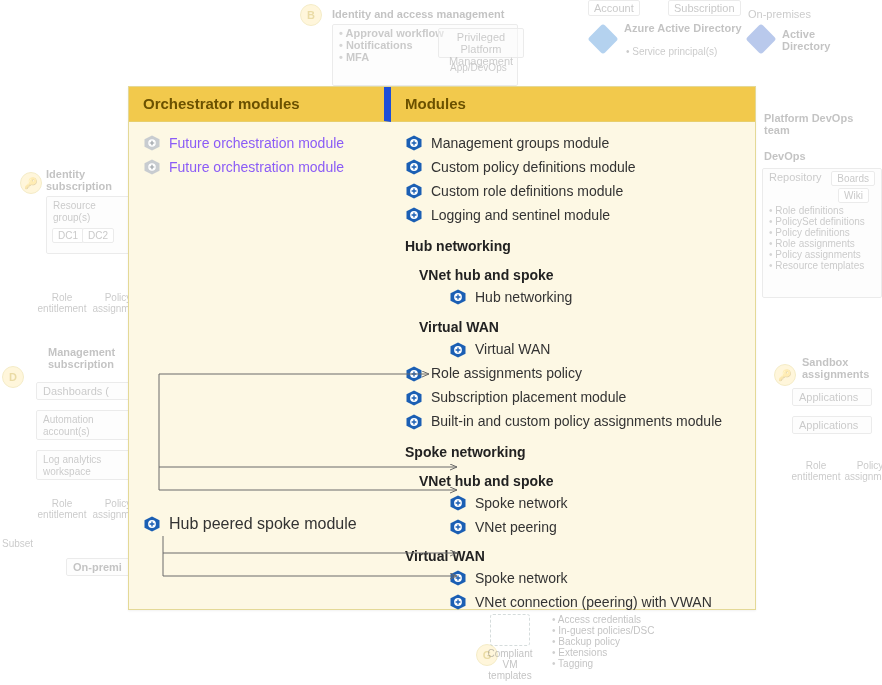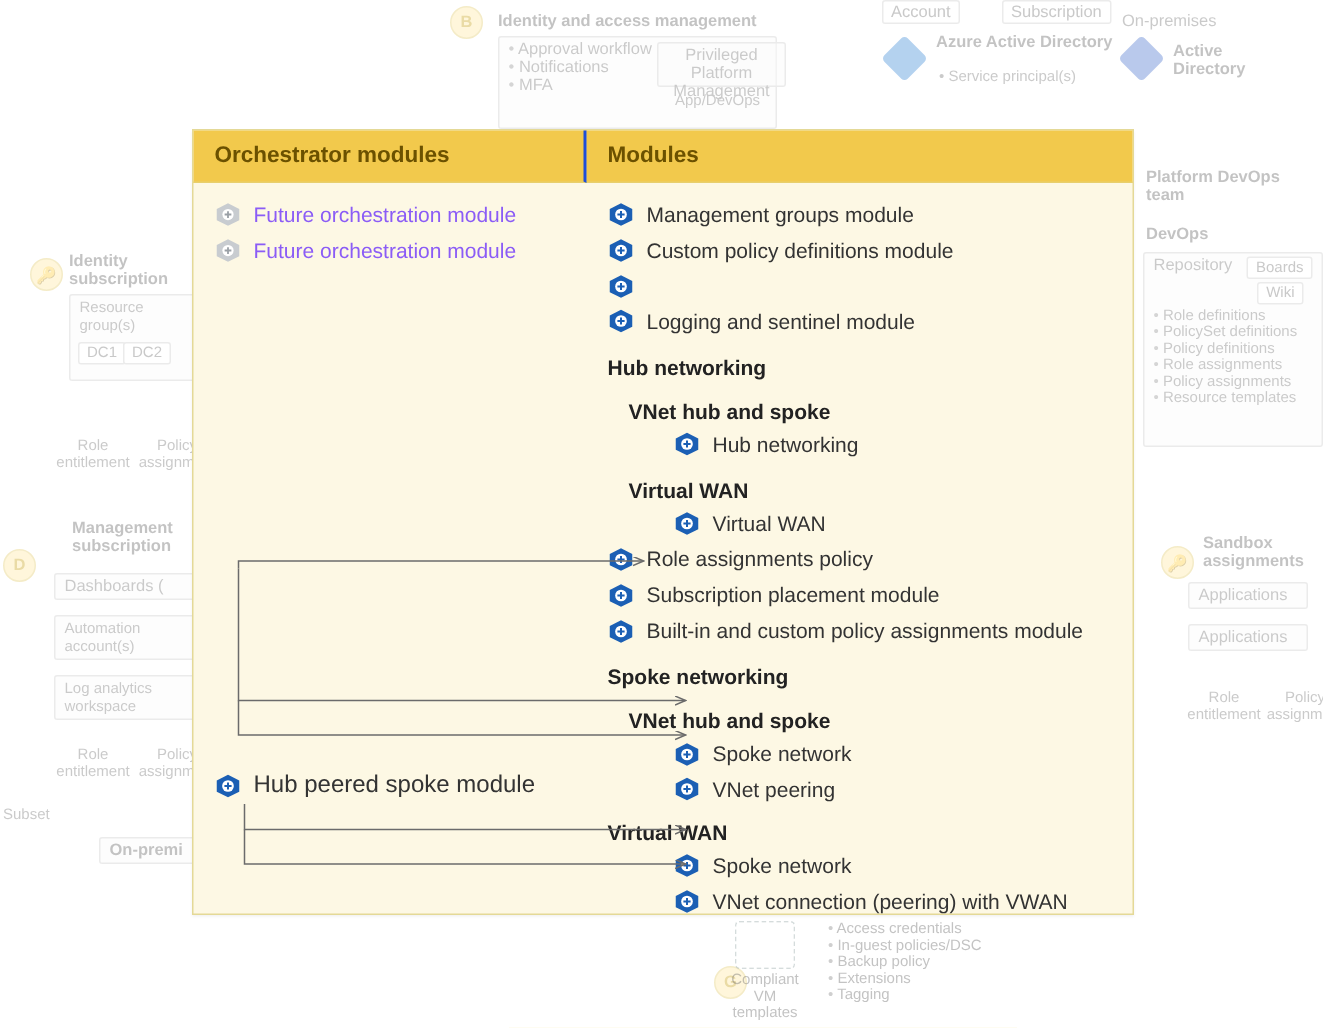--- a/index.html
+++ b/index.html
@@ -61,21 +61,21 @@
   .col.left { width: 262px; border-right: none; position:relative;}
   .col.right { flex: 1; }
   .colhead {
     background: #f2c94c;
     color: #6b5100;
     font-weight: 600;
     font-size: 15px;
     padding: 8px 14px 9px;
     border-bottom: 1px solid #e8cf6c;
   }
-  .col.left .colhead { border-right:2px solid #1d4ed8;}
+  .col.left .colhead { border-right:7px solid #1d4ed8;}
   .body { padding: 10px 14px 14px; font-size: 14px; color:#333; }
   .item {
     display: flex;
     align-items: center;
     gap: 8px;
     padding: 2px 0 3px;
     line-height: 1.35;
   }
   .item.inactive span.lbl{ color:#8b5cf6; }
   .hx { font-weight:700; color:#222; padding:10px 0 3px; font-size:14px;}
@@ -103,21 +103,21 @@
   .vmblock ul{ list-style:none;}
   .vmblock ul li::before{content:"• "; color:#888;}
 </style>
 </head>
 <body>
 
 <div class="bg">
   <div class="dot" style="left:300px; top:4px;">B</div>
   <span class="bgtext bold" style="left:332px; top:8px;">Identity and access management</span>
 
-  <div class="bgbox" style="left:332px; top:24px; width:186px; height:62px;">
+  <div class="bgbox" style="left:332px; top:24px; width:186px; height:62px;font-weight:bold;">
     <ul>
       <li>Approval workflow</li>
       <li>Notifications</li>
       <li>MFA</li>
     </ul>
   </div>
   <div class="bgbox" style="left:438px; top:28px; width:86px; height:30px; text-align:center;">Privileged Platform Management</div>
   <span class="bgtext small" style="left:450px; top:62px;">App/DevOps</span>
 
   <div class="chip" style="left:588px; top:0px;">Account</div>
@@ -274,20 +274,21 @@
         <span class="lbl">Custom policy definitions module</span>
       </div>
       <div class="item">
         <span class="modicon">
             <svg viewBox="0 0 24 24">
               <polygon points="12,2 22,7 22,17 12,22 2,17 2,7" fill="#1b5fb4"></polygon>
               <circle cx="12" cy="12" r="5.2" fill="#fff"></circle>
               <path d="M8.8 12h6.4M12 8.8v6.4" stroke="#1b5fb4" stroke-width="1.8"></path>
             </svg>
           </span>
+        <span class="lbl">Custom role definitions module</span>
       </div>
       <div class="item">
         <span class="modicon">
             <svg viewBox="0 0 24 24">
               <polygon points="12,2 22,7 22,17 12,22 2,17 2,7" fill="#1b5fb4"></polygon>
               <circle cx="12" cy="12" r="5.2" fill="#fff"></circle>
               <path d="M8.8 12h6.4M12 8.8v6.4" stroke="#1b5fb4" stroke-width="1.8"></path>
             </svg>
           </span>
         <span class="lbl">Logging and sentinel module</span>

